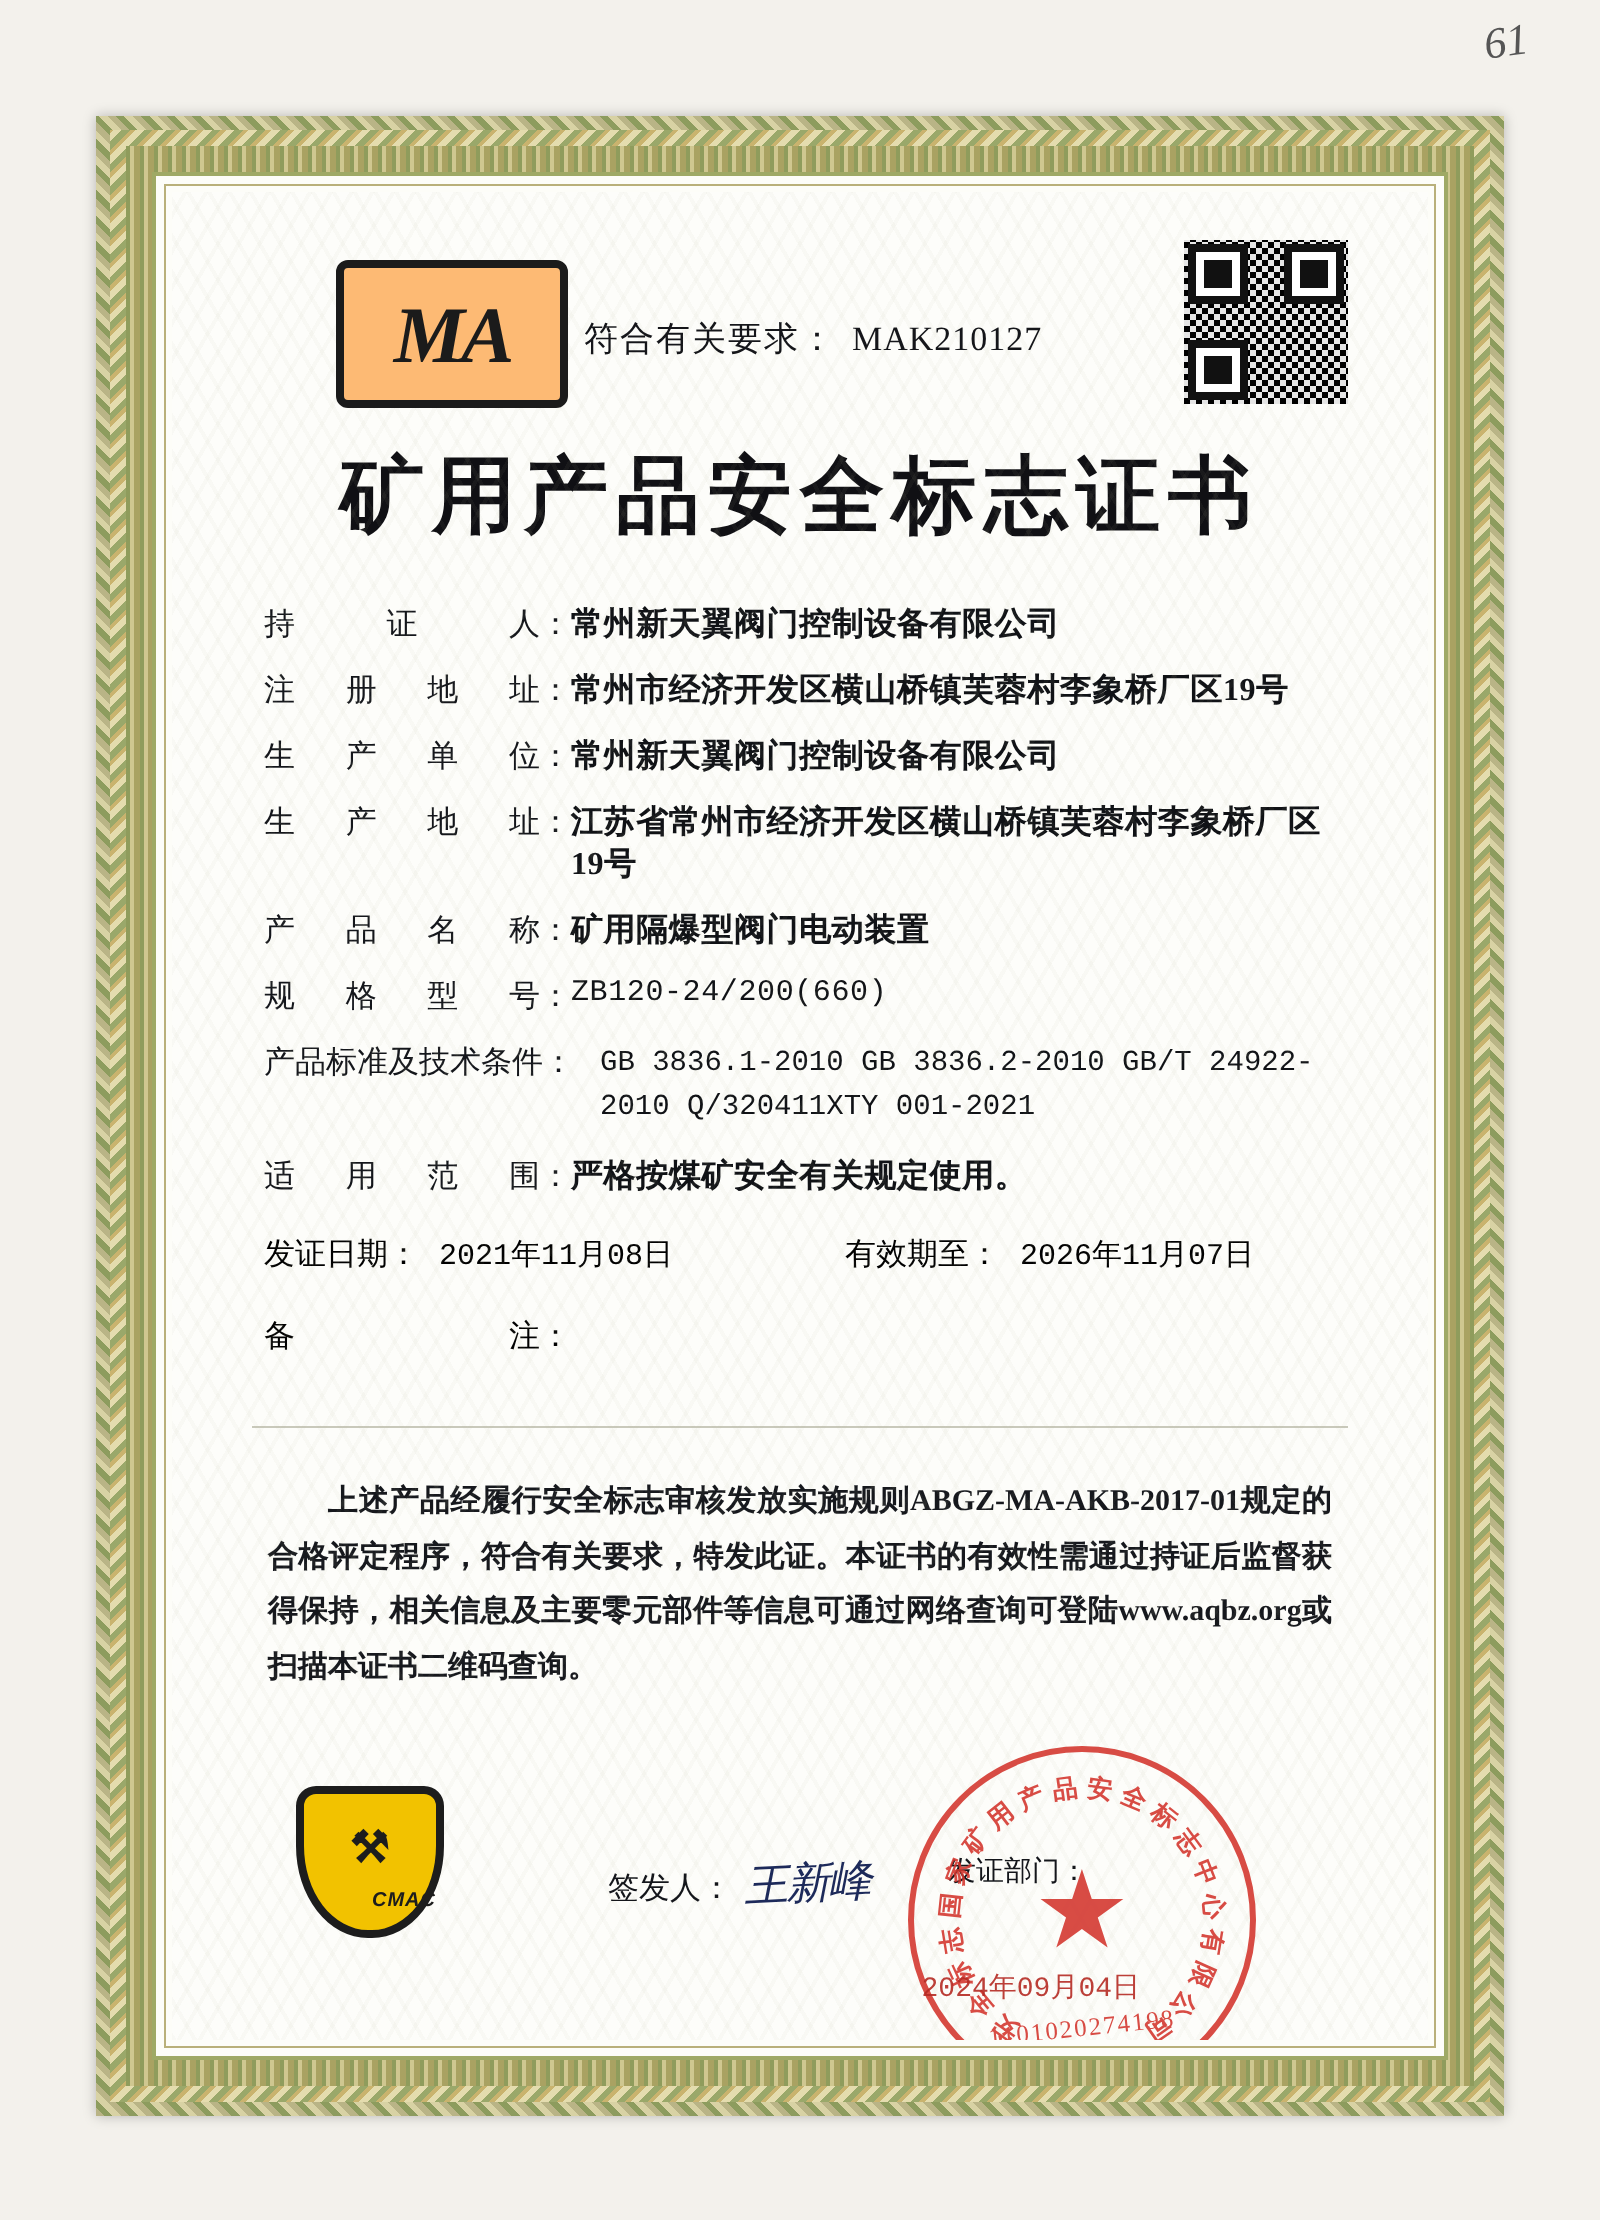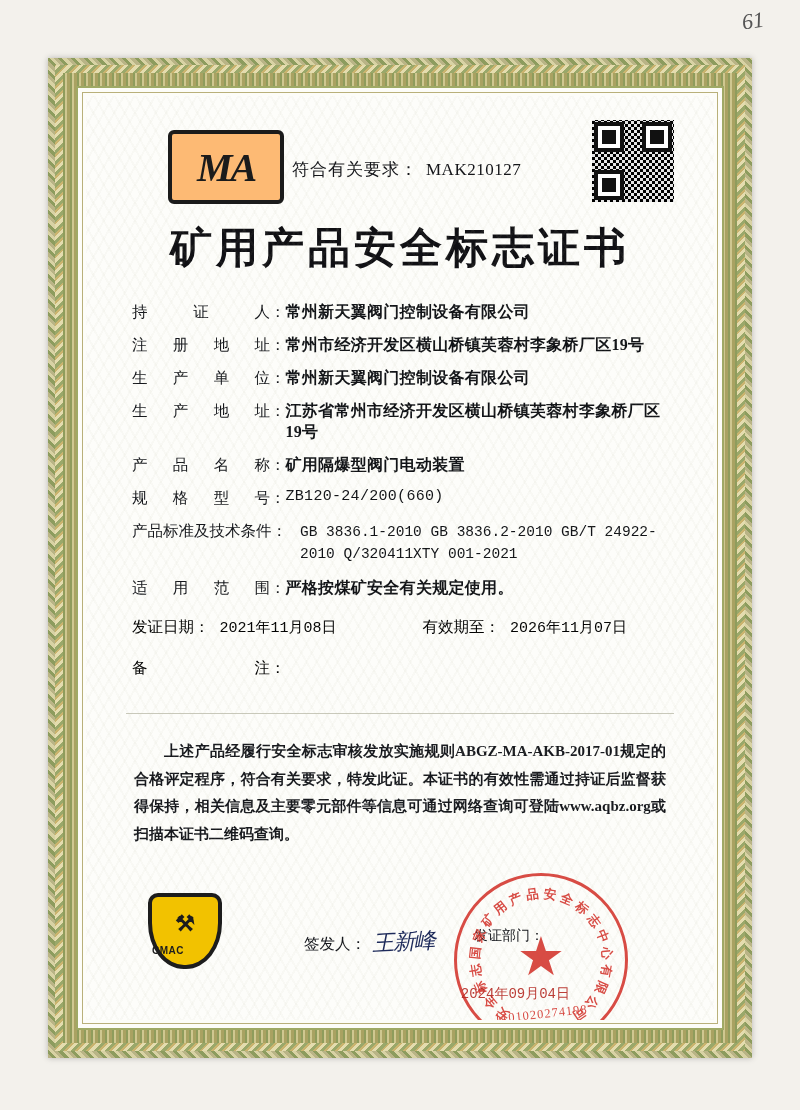--- a/index.html
+++ b/index.html
@@ -295,26 +295,27 @@
     font-size: 22px;
     font-weight: bold;
     color: #1d1d1d;
     line-height: 1;
   }
   .cmac-shield .txt {
     position: absolute;
     bottom: 9px;
     left: 0;
     right: 0;
-    text-align: left;
+    text-align: right;
     font-family: "Liberation Sans", sans-serif;
     font-size: 10px;
     font-weight: bold;
     color: #1d1d1d;
     letter-spacing: 0.5px;
+    font-style: italic;
   }
   .signer {
     position: absolute;
     left: 170px;
     top: 36px;
     font-size: 15.5px;
     color: #14161b;
   }
   .signer-name {
     display: inline-block;

